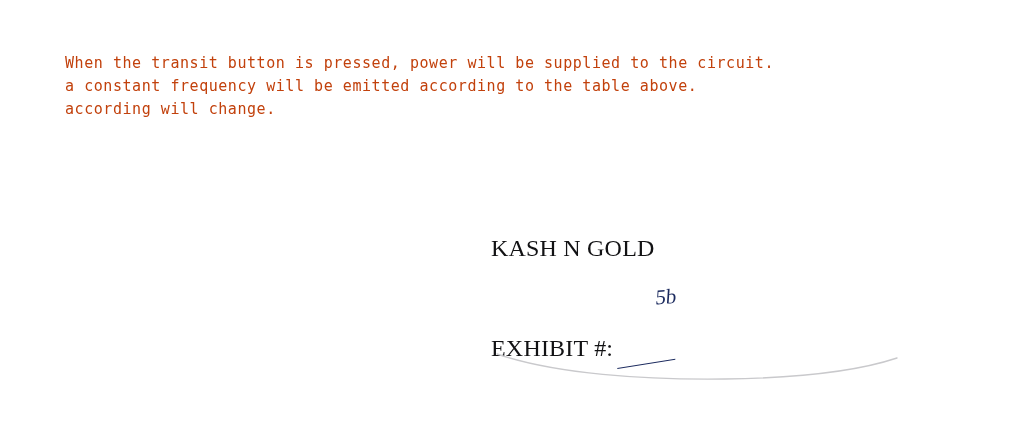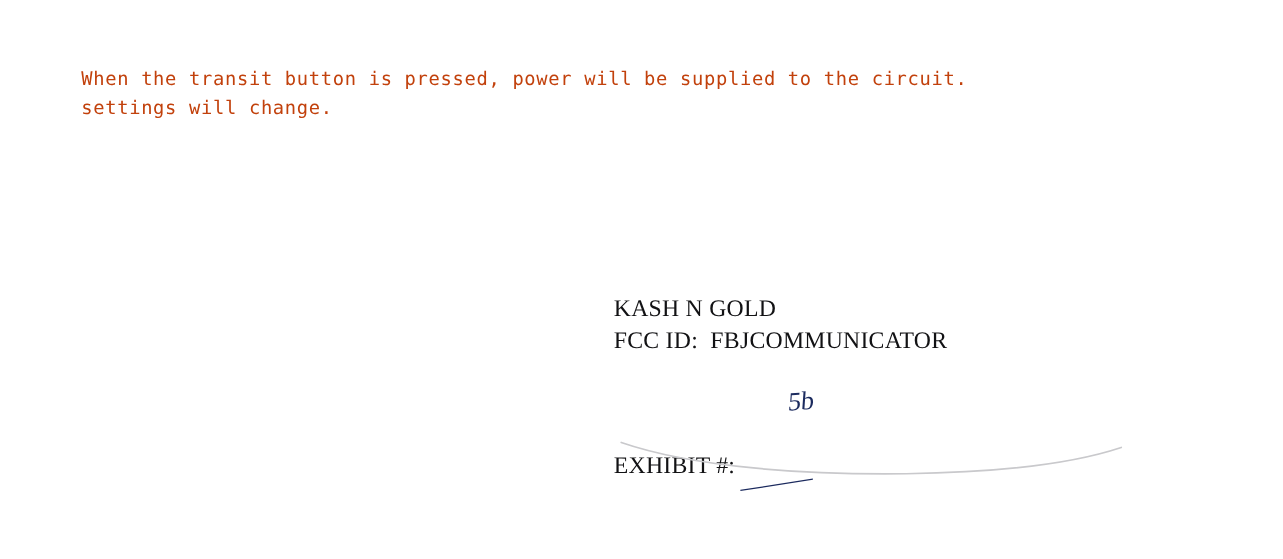--- a/index.html
+++ b/index.html
@@ -33,21 +33,21 @@
 
   
   #stamp-block {
     position: absolute;
     left: 492px;
     top: 236px;
     width: 330px;
   }
   .stamp-line {
     font-family: "Liberation Serif", serif;
-    font-size: 19px;
+    font-size: 24px;
     line-height: 24.5px;
     color: #121214;
     white-space: pre;
     letter-spacing: 0.2px;
   }
   .stamp-line.clip-left {
     
     margin-left: -1px;
   }
   #stamp-exhibit-row {
@@ -85,26 +85,26 @@
   }
   #page-edge svg {
     display: block;
   }
 </style>
 </head>
 <body>
 
 <div id="doc-body">
   <div class="body-line">When the transit button is pressed, power will be supplied to the circuit.</div>
-  <div class="body-line">settings will change.</div>
+  <div class="body-line">a constant frequency will be emitted according to the table above.</div>
+  <div class="body-line">according will change.</div>
 </div>
 
 <div id="stamp-block">
   <div class="stamp-line clip-left">KASH N GOLD</div>
-  <div class="stamp-line clip-left">FCC ID:  FBJCOMMUNICATOR</div>
   <div id="stamp-exhibit-row">
     <span class="stamp-line clip-left">EXHIBIT #:</span>
     <span id="exhibit-number">
       <span>5b</span>
       <span id="exhibit-number-underline"></span>
     </span>
   </div>
 </div>
 
 <div id="page-edge">

